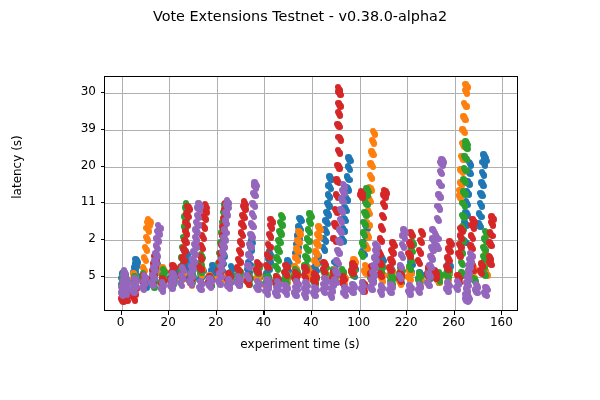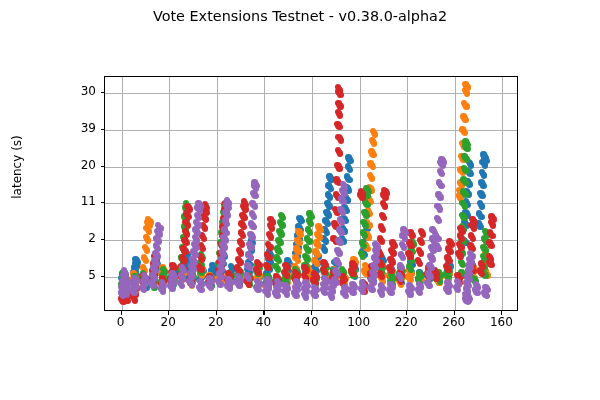--- a/index.html
+++ b/index.html
@@ -2273,15 +2273,16 @@
       <div class="tick-mark-y" style="top: 202.312px;"></div>
       <div class="tick-y" style="top: 202.312px;">11</div>
       <div class="tick-mark-y" style="top: 165.594px;"></div>
       <div class="tick-y" style="top: 165.594px;">20</div>
       <div class="tick-mark-y" style="top: 128.875px;"></div>
       <div class="tick-y" style="top: 128.875px;">39</div>
       <div class="tick-mark-y" style="top: 92.1562px;"></div>
       <div class="tick-y" style="top: 92.1562px;">30</div>
     </div>
 
+  <div id="xlabel">experiment time (s)</div>
   <div id="ylabel">latency (s)</div>
 
 </div>
 
 </body></html>

